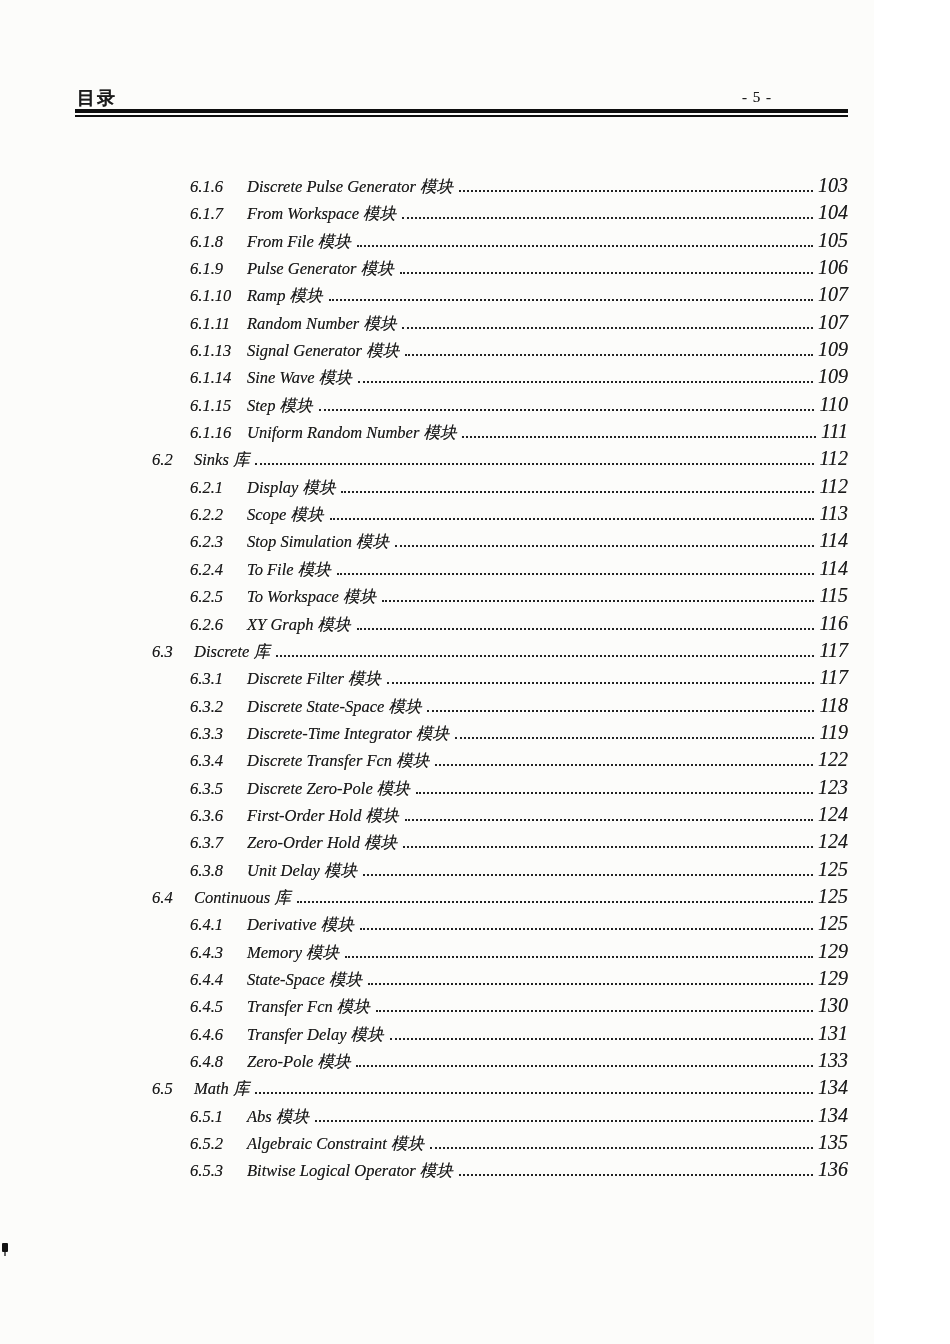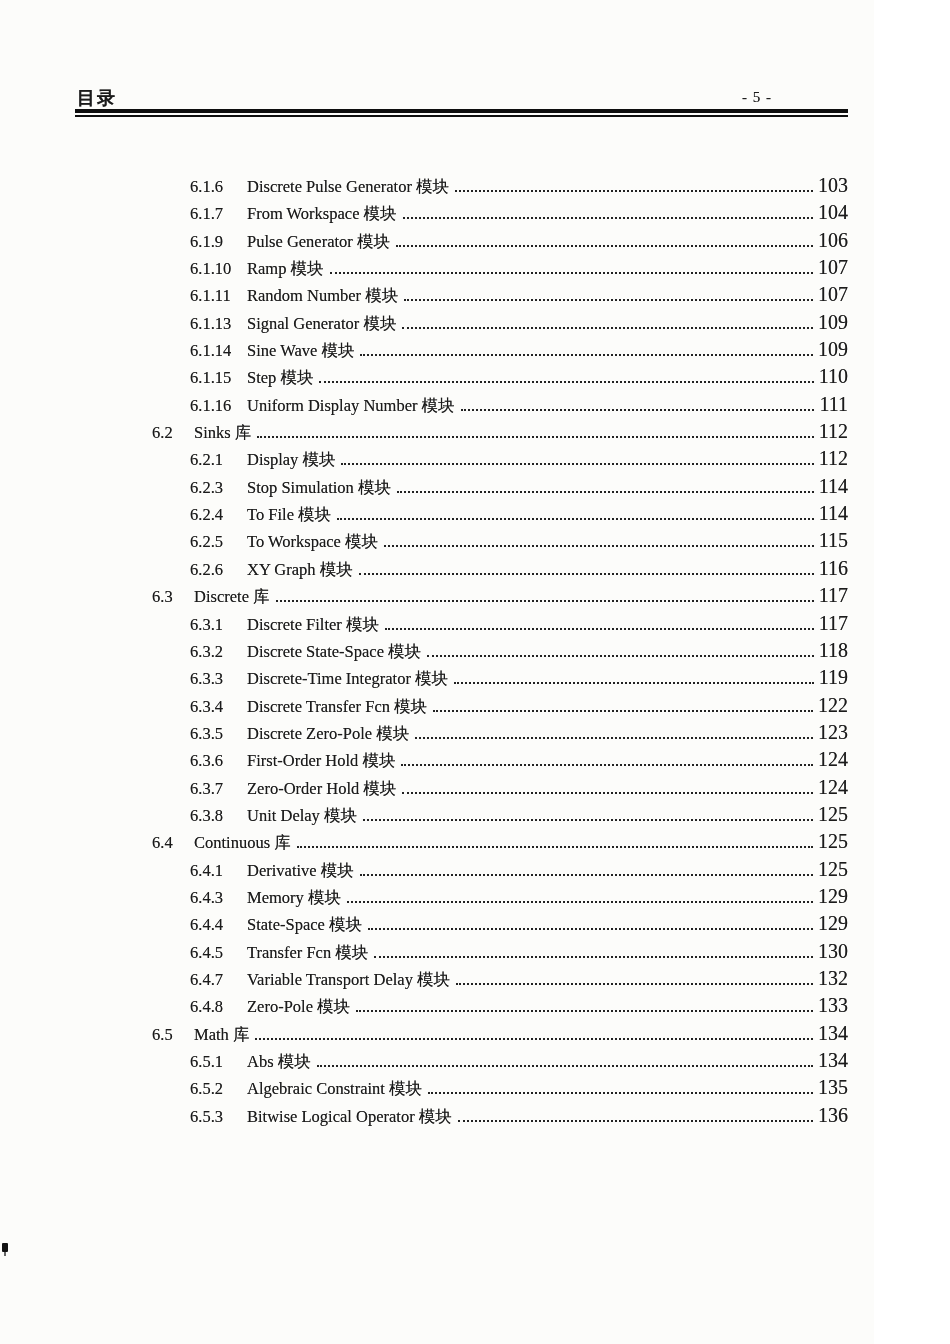--- a/index.html
+++ b/index.html
@@ -34,20 +34,21 @@
     width: 773px;
     background: #0e0e0e;
   }
   .rule1 { top: 109px; height: 4px; }
   .rule2 { top: 115px; height: 2px; }
   .toc {
     position: absolute;
     left: 78px;
     top: 144px;
     width: 770px;
+    font-style: italic;
   }
   .row {
     display: flex;
     align-items: baseline;
     height: 27.35px;
     font-size: 16.5px;
     white-space: nowrap;
   }
   .row.l1 { padding-left: 74px; }
   .row.l2 { padding-left: 112px; }
@@ -120,20 +121,26 @@
     <span class="pg">103</span>
   </div>
 
   <div class="row l2">
     <span class="num">6.1.7</span>
     <span class="title">From Workspace 模块</span>
     <span class="dots"></span>
     <span class="pg">104</span>
   </div>
 
+  <div class="row l2">
+    <span class="num">6.1.8</span>
+    <span class="title">From File 模块</span>
+    <span class="dots"></span>
+    <span class="pg">105</span>
+  </div>
 
   <div class="row l2">
     <span class="num">6.1.9</span>
     <span class="title">Pulse Generator 模块</span>
     <span class="dots"></span>
     <span class="pg">106</span>
   </div>
 
   <div class="row l2">
     <span class="num">6.1.10</span>
@@ -166,39 +173,45 @@
 
   <div class="row l2">
     <span class="num">6.1.15</span>
     <span class="title">Step 模块</span>
     <span class="dots"></span>
     <span class="pg">110</span>
   </div>
 
   <div class="row l2">
     <span class="num">6.1.16</span>
-    <span class="title">Uniform Display Number 模块</span>
+    <span class="title">Uniform Random Number 模块</span>
     <span class="dots"></span>
     <span class="pg">111</span>
   </div>
 
   <div class="row l1">
     <span class="num">6.2</span>
     <span class="title">Sinks 库</span>
     <span class="dots"></span>
     <span class="pg">112</span>
   </div>
 
   <div class="row l2">
     <span class="num">6.2.1</span>
     <span class="title">Display 模块</span>
     <span class="dots"></span>
     <span class="pg">112</span>
   </div>
 
+  <div class="row l2">
+    <span class="num">6.2.2</span>
+    <span class="title">Scope 模块</span>
+    <span class="dots"></span>
+    <span class="pg">113</span>
+  </div>
 
   <div class="row l2">
     <span class="num">6.2.3</span>
     <span class="title">Stop Simulation 模块</span>
     <span class="dots"></span>
     <span class="pg">114</span>
   </div>
 
   <div class="row l2">
     <span class="num">6.2.4</span>
@@ -313,27 +326,27 @@
     <span class="pg">129</span>
   </div>
 
   <div class="row l2">
     <span class="num">6.4.5</span>
     <span class="title">Transfer Fcn 模块</span>
     <span class="dots"></span>
     <span class="pg">130</span>
   </div>
 
-
-  <div class="row l2">
-    <span class="num">6.4.7</span>
-    <span class="title">Variable Transport Delay 模块</span>
-    <span class="dots"></span>
-    <span class="pg">132</span>
-  </div>
+  <div class="row l2">
+    <span class="num">6.4.6</span>
+    <span class="title">Transfer Delay 模块</span>
+    <span class="dots"></span>
+    <span class="pg">131</span>
+  </div>
+
 
   <div class="row l2">
     <span class="num">6.4.8</span>
     <span class="title">Zero-Pole 模块</span>
     <span class="dots"></span>
     <span class="pg">133</span>
   </div>
 
   <div class="row l1">
     <span class="num">6.5</span>

